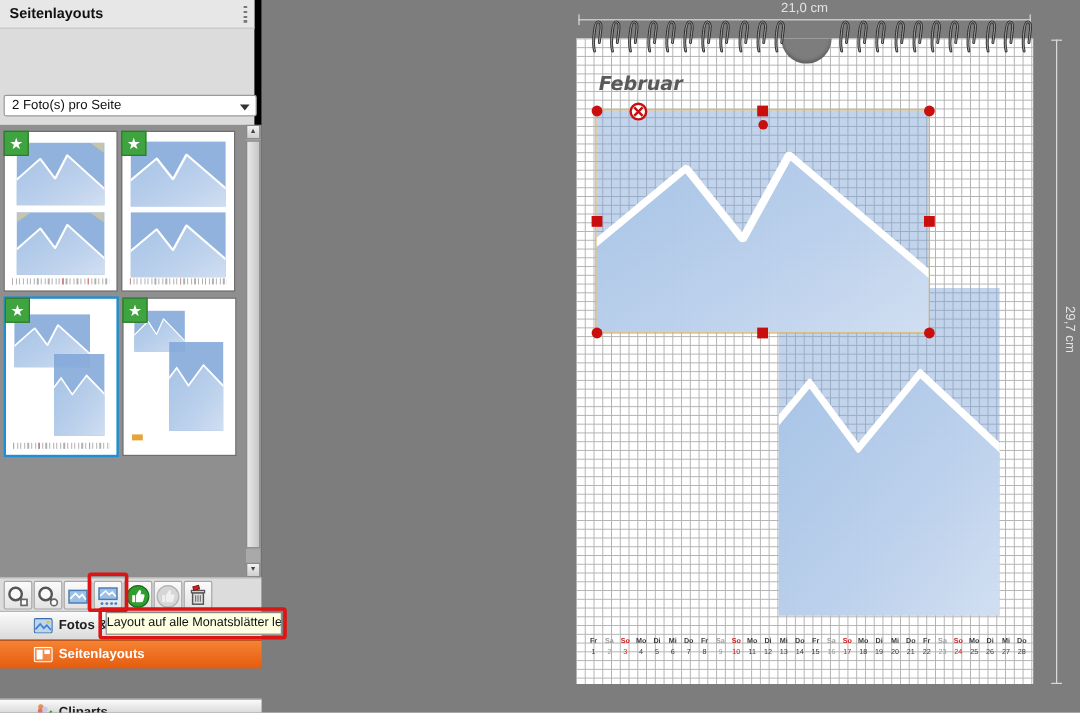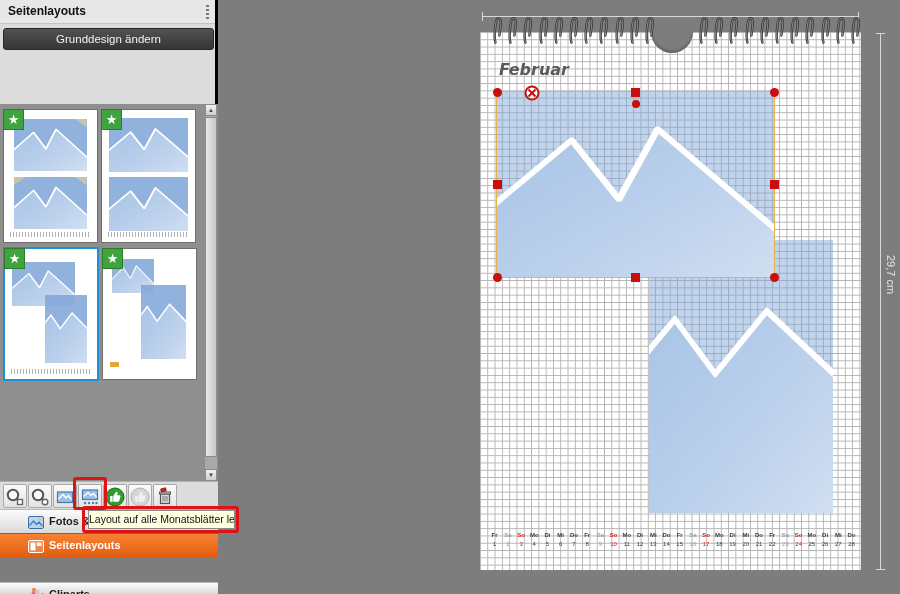--- a/index.html
+++ b/index.html
@@ -1,20 +1,20 @@
 <!DOCTYPE html>
 <html><head>
 <meta charset="utf-8">
 <style>
   html,body{margin:0;padding:0;}
   body{font-family:"Liberation Sans",sans-serif;}
   #app{position:relative;width:900px;height:594px;background:#7d7d7d;overflow:hidden;}
 
   
-  #sidebar{position:absolute;left:0;top:0;width:218px;height:514px;background:#dcdcdc;border-right:3px solid #000000;box-sizing:border-box;}
+  #sidebar{position:absolute;left:0;top:0;width:218px;height:514px;background:#dcdcdc;border-right:6px solid #000000;box-sizing:border-box;}
   #panel-header{position:absolute;left:0;top:0;width:100%;height:24px;background:#e7e7e7;border-bottom:1px solid #c4c4c4;box-sizing:border-box;}
   #panel-header .title{position:absolute;left:8px;top:4px;font-size:12px;font-weight:bold;color:#111;}
   #panel-grip{position:absolute;right:6px;top:5px;width:3px;height:14px;background:repeating-linear-gradient(to bottom,#777 0 2px,transparent 2px 4px);}
   #btn-grunddesign{position:absolute;left:3px;top:28px;width:211px;height:22px;background:linear-gradient(#525252,#353535);border:1px solid #262626;border-radius:3px;color:#f2f2f2;font-size:11.5px;text-align:center;line-height:21px;box-sizing:border-box;cursor:default;}
   .dropdown{position:absolute;left:3px;width:211px;height:18px;background:#fff;border:1px solid #9b9b9b;border-radius:2px;box-sizing:border-box;font-size:11px;color:#111;}
   .dropdown .val{position:absolute;left:6px;top:2px;}
   .dd-arrow{position:absolute;right:5px;top:7px;width:0;height:0;border-left:4px solid transparent;border-right:4px solid transparent;border-top:5px solid #333;}
   #dd1{top:56px;} #dd2{top:79px;}
 
   
@@ -97,22 +97,25 @@
 <body>
 
 <div id="app">
 
   <div id="sidebar">
     <div id="panel-header">
       <span class="title">Seitenlayouts</span>
       <span id="panel-grip"></span>
     </div>
 
-    <div id="btn-grunddesign">Grunddesign ändern</div>
-
+
+    <div class="dropdown" id="dd2">
+      <span class="val">2 Foto(s) pro Seite</span>
+      <span class="dd-arrow"></span>
+    </div>
 
     <div id="thumbs">
 
       <div class="thumb" style="left:4px;top:6px;width:93px;height:132px;">
         <div class="tphoto" style="left:11%;top:7%;width:78%;height:39%;">
             <div class="mtn">
               <svg viewBox="0 0 100 100" preserveAspectRatio="none">
                 <defs>
                   <linearGradient id="mg0" x1="0" y1="0" x2="1" y2="1">
                     <stop offset="0" stop-color="#a6c3e6"></stop>
@@ -339,20 +342,21 @@
             <path d="M9 10.5 L11 12.5 L15 7.5" fill="none" stroke="#2f9e2f" stroke-width="1.8"></path>
           </svg></span>
       <span class="nlabel">Cliparts</span>
     </div>
 
     <div class="red-frame" style="left:73px;top:477px;width:34px;height:33px;"></div>
     <div class="red-frame" style="left:82px;top:506px;width:157px;height:27px;"></div>
     <div id="tooltip">Layout auf alle Monatsblätter legen</div>
   </div>
 
+  <div id="width-label">21,0 cm</div>
   <div class="dim-line" id="dim-h"></div>
   <div class="dim-line" id="dim-h-t1"></div>
   <div class="dim-line" id="dim-h-t2"></div>
   <div id="height-label">29,7 cm</div>
   <div class="dim-line" id="dim-v"></div>
   <div class="dim-line" id="dim-v-t1"></div>
   <div class="dim-line" id="dim-v-t2"></div>
 
   <div id="page"></div>
   <div id="notch"></div>

